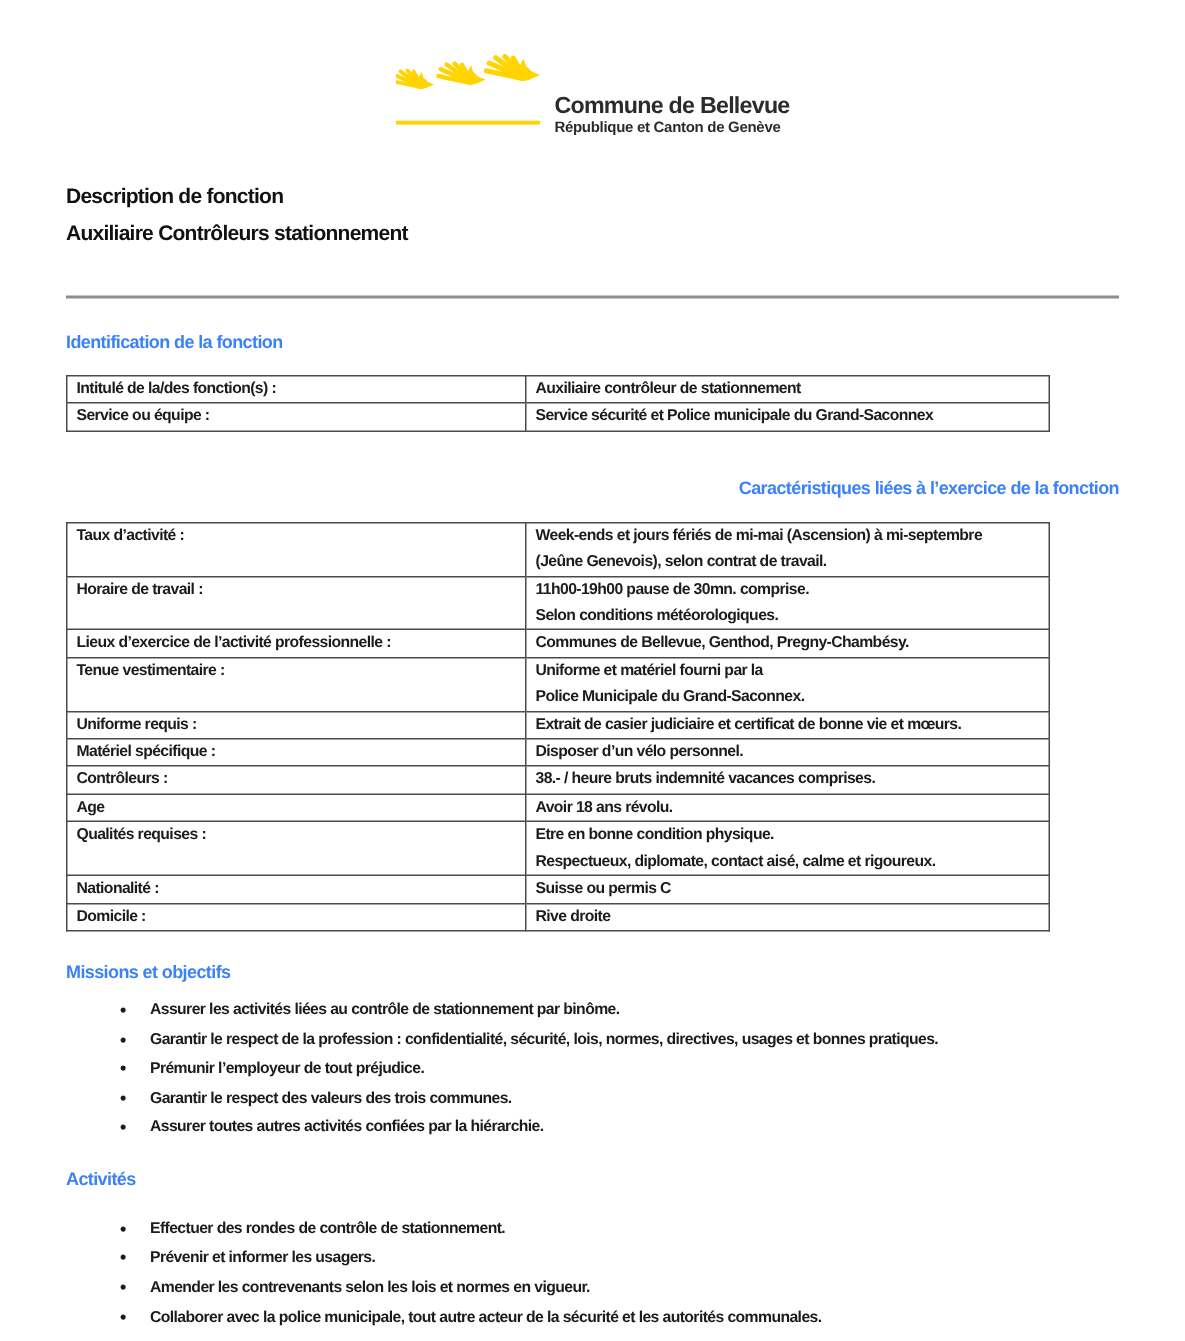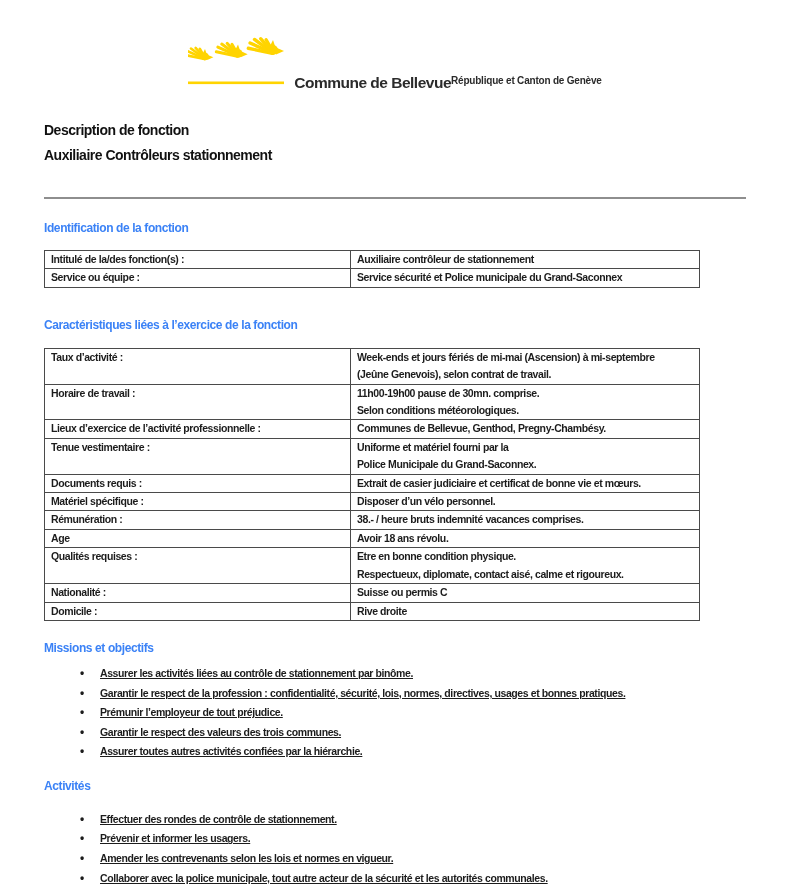--- a/index.html
+++ b/index.html
@@ -5,41 +5,41 @@
   html,body{margin:0;padding:0;background:#ffffff;}
   body{
     width:790px;height:894px;overflow:hidden;position:relative;
     font-family:"Liberation Sans","DejaVu Sans",sans-serif;
     color:#1c1c1c;font-weight:700;letter-spacing:-0.4px;
   }
   .page{padding:40px 44px 0 44px;}
   
   .logo-row{display:flex;justify-content:center;align-items:flex-end;gap:10px;height:52px;}
   .logo-mark{flex:0 0 auto;}
-  .logo-text{display:flex;flex-direction:row;justify-content:flex-end;padding-bottom:1px;}
+  .logo-text{display:flex;flex-direction:column;justify-content:flex-end;padding-bottom:1px;}
   .org-name{font-size:15.5px;letter-spacing:-0.5px;color:#2b2b2b;line-height:17px;}
   .org-sub{font-size:10px;letter-spacing:-0.2px;color:#2b2b2b;line-height:11px;margin-top:1px;}
   
   .doc-title{margin-top:26px;text-align:left;font-size:14px;line-height:25px;letter-spacing:-0.5px;color:#111;}
   
   .rule{height:2px;background:#8e8e8e;margin-top:29px;border:0;}
   
   .sec-h{font-size:12px;letter-spacing:-0.4px;color:#3b82f6;}
   .sec-h.first{margin-top:22px;}
   
   table{border-collapse:collapse;width:656px;table-layout:fixed;}
   .tbl1{margin-top:15px;}
   .tbl2{margin-top:16px;}
   td{border:1px solid #4a4a4a;font-size:10.5px;line-height:17.4px;
      padding:0 6px;vertical-align:top;letter-spacing:-0.4px;white-space:pre-line;}
   col.c1{width:306px;}
   
   .sec-h.missions{margin-top:20px;}
   .sec-h.activites{margin-top:17px;}
-  ul{margin:9px 0 0 0;padding:0 0 0 56px;list-style:none;text-decoration:underline;}
+  ul{margin:9px 0 0 0;padding:0 0 0 56px;list-style:none;}
   ul.acts{margin-top:17px;}
   li{font-size:10.5px;line-height:19.6px;letter-spacing:-0.4px;position:relative;}
   li::before{content:"\2022";position:absolute;left:-20px;font-size:12px;}
 </style>
 </head>
 <body>
 
 <div class="page">
 
   <div class="logo-row">
@@ -134,21 +134,21 @@
         <td>Intitulé de la/des fonction(s) :</td>
         <td>Auxiliaire contrôleur de stationnement</td>
       </tr>
       <tr>
         <td>Service ou équipe :</td>
         <td>Service sécurité et Police municipale du Grand-Saconnex</td>
       </tr>
     </tbody>
   </table>
 
-  <div class="sec-h" style="margin-top:30px;">Caractéristiques liées à l’exercice de la fonction</div>
+  <div class="sec-h" style="margin-top:30px;text-align:right;">Caractéristiques liées à l’exercice de la fonction</div>
   <table class="tbl2">
     <colgroup>
         <col class="c1">
         <col>
       </colgroup>
     <tbody>
       <tr>
         <td>Taux d’activité :</td>
         <td>Week-ends et jours fériés de mi-mai (Ascension) à mi-septembre
 (Jeûne Genevois), selon contrat de travail.</td>
@@ -161,29 +161,29 @@
       <tr>
         <td>Lieux d’exercice de l’activité professionnelle :</td>
         <td>Communes de Bellevue, Genthod, Pregny-Chambésy.</td>
       </tr>
       <tr>
         <td>Tenue vestimentaire :</td>
         <td>Uniforme et matériel fourni par la
 Police Municipale du Grand-Saconnex.</td>
       </tr>
       <tr>
-        <td>Documents requis :</td>
+        <td>Uniforme requis :</td>
         <td>Extrait de casier judiciaire et certificat de bonne vie et mœurs.</td>
       </tr>
       <tr>
         <td>Matériel spécifique :</td>
         <td>Disposer d’un vélo personnel.</td>
       </tr>
       <tr>
-        <td>Rémunération :</td>
+        <td>Contrôleurs :</td>
         <td>38.- / heure bruts indemnité vacances comprises.</td>
       </tr>
       <tr>
         <td>Age</td>
         <td>Avoir 18 ans révolu.</td>
       </tr>
       <tr>
         <td>Qualités requises :</td>
         <td>Etre en bonne condition physique.
 Respectueux, diplomate, contact aisé, calme et rigoureux.</td>

